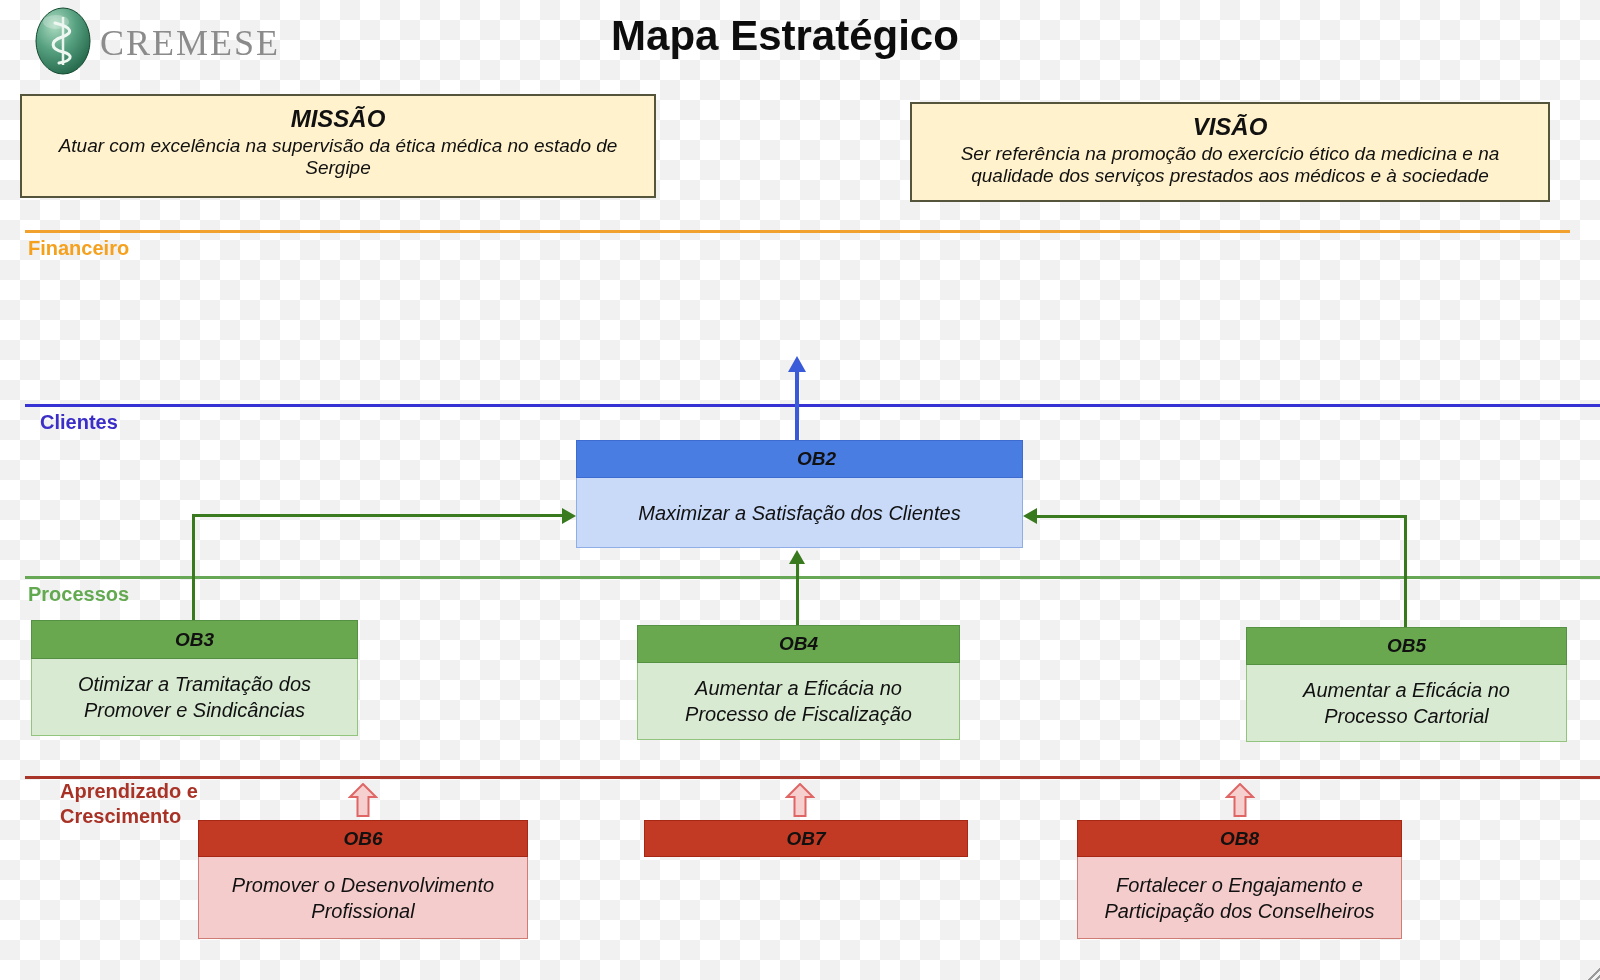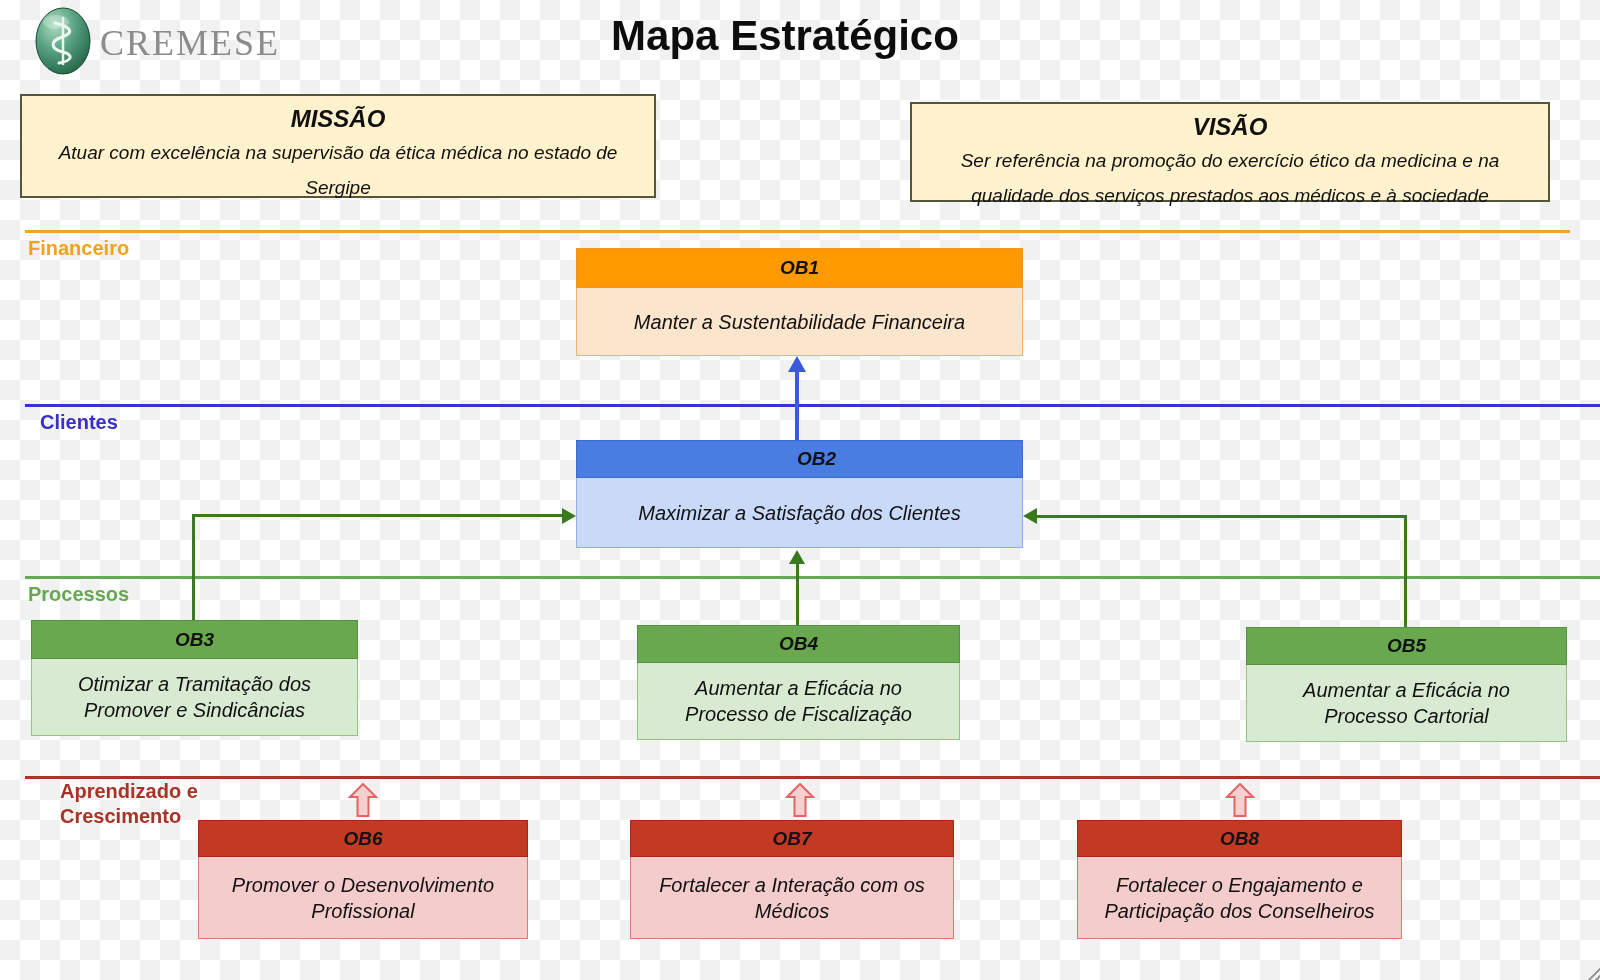--- a/index.html
+++ b/index.html
@@ -17,21 +17,21 @@
 
   
   .brand-text{left:100px; top:22px; font-family:"Liberation Serif", serif;
     font-size:36px; letter-spacing:2px; color:#8b8b8b;}
   .map-title{left:560px; top:12px; width:450px; text-align:center;
     font-size:42px; font-weight:bold; color:#0d0d0d;}
 
   
   .panel{background:#FFF2CC; border:2px solid #55553c; text-align:center; z-index:3;}
   .panel .p-title{font-weight:bold; font-style:italic; font-size:24px; margin-top:9px;}
-  .panel .p-text{font-style:italic; font-size:19px; line-height:35px; padding:2px 18px 0 18px;}
+  .panel .p-text{font-style:italic; font-size:19px; line-height:22px; padding:2px 18px 0 18px;}
 
   
   .lane-line{height:3px; z-index:1;}
   .line-financeiro{background:#F0A12E;}
   .line-clientes{background:#3732D4;}
   .line-processos{background:#67A857;}
   .line-aprendizado{background:#A93529;}
 
   .lane-label{font-weight:bold; font-size:20px; line-height:25px; z-index:2;}
   .lbl-financeiro{color:#F6A11E;}
@@ -114,24 +114,20 @@
   <div class="abs lane-line line-aprendizado" style="left:25px; top:776px; width:1575px;"></div>
 
   <div class="abs lane-label lbl-financeiro" style="left:28px; top:236px;">Financeiro</div>
   <div class="abs lane-label lbl-clientes" style="left:28px; top:410px;">Clientes</div>
   <div class="abs lane-label lbl-processos" style="left:28px; top:582px;">Processos</div>
   <div class="abs lane-label lbl-aprendizado" style="left:28px; top:779px;margin-left:32px;">
     <div>Aprendizado e</div>
     <div>Crescimento</div>
   </div>
 
-  <div class="abs ob ob-orange" style="left:576px; top:248px; width:447px;">
-    <div class="hd" style="height:40px;">OB1</div>
-    <div class="bd" style="height:68px;">Manter a Sustentabilidade Financeira</div>
-  </div>
 
   <div class="abs ob ob-blue" style="left:576px; top:440px; width:447px;">
     <div class="hd" style="height:38px;">OB2</div>
     <div class="bd" style="height:70px;">Maximizar a Satisfação dos Clientes</div>
   </div>
 
   <div class="abs ob ob-green" style="left:31px; top:620px; width:327px;">
     <div class="hd" style="height:39px;">OB3</div>
     <div class="bd" style="height:77px;">Otimizar a Tramitação dos Promover e Sindicâncias</div>
   </div>
@@ -144,23 +140,22 @@
   <div class="abs ob ob-green" style="left:1246px; top:627px; width:321px;">
     <div class="hd" style="height:38px;">OB5</div>
     <div class="bd" style="height:77px;">Aumentar a Eficácia no Processo Cartorial</div>
   </div>
 
   <div class="abs ob ob-red" style="left:198px; top:820px; width:330px;">
     <div class="hd" style="height:37px;">OB6</div>
     <div class="bd" style="height:82px;">Promover o Desenvolvimento Profissional</div>
   </div>
 
-  <div class="abs ob ob-red" style="left:630px; top:820px; width:324px;">
+  <div class="abs ob ob-red" style="left:644px; top:820px; width:324px;">
     <div class="hd" style="height:37px;">OB7</div>
-    <div class="bd" style="height:82px;">Fortalecer a Interação com os Médicos</div>
   </div>
 
   <div class="abs ob ob-red" style="left:1077px; top:820px; width:325px;">
     <div class="hd" style="height:37px;">OB8</div>
     <div class="bd" style="height:82px;">Fortalecer o Engajamento e Participação dos Conselheiros</div>
   </div>
 
   <div class="abs conn tri-up-blue" style="left:788px; top:356px;"></div>
   <div class="abs conn vblue" style="left:795px; top:372px; height:68px;"></div>
 

